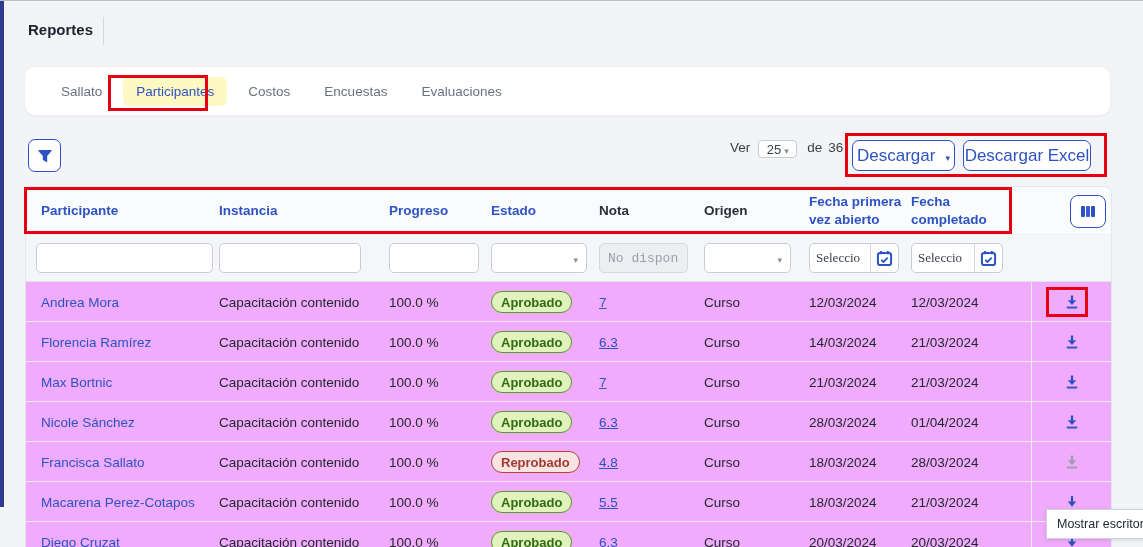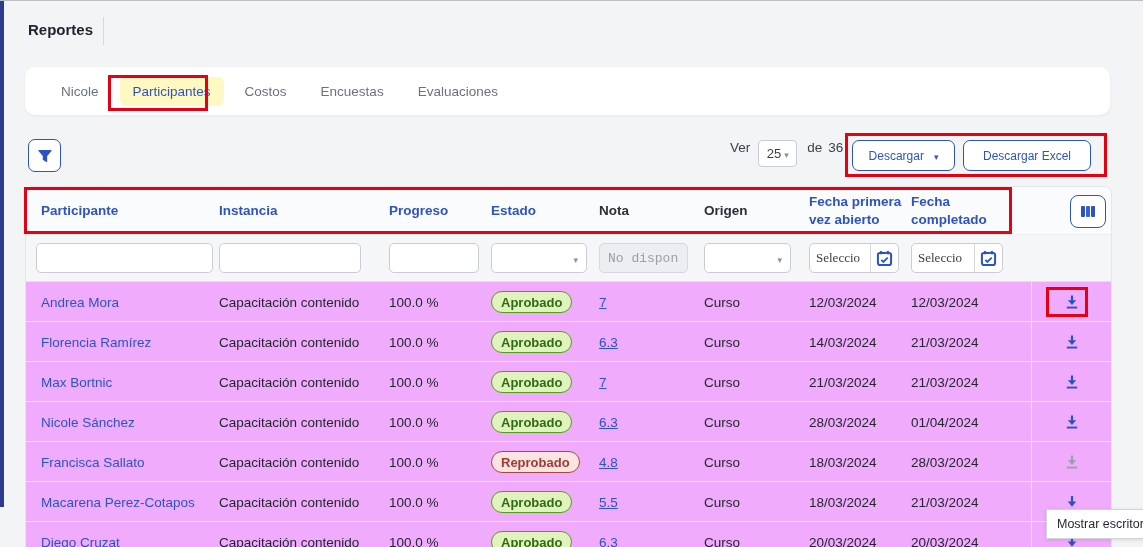--- a/index.html
+++ b/index.html
@@ -24,27 +24,27 @@
             border-radius:10px; box-shadow:0 1px 3px rgba(20,30,60,.06); display:flex; align-items:center;
             padding-left:23px; gap:8px; }
   .tab { font-size:13.5px; color:#6a7180; padding:7px 13px; border-radius:6px; cursor:pointer; }
   .tab.active { background:#fef9c3; color:#2d53c3; }
 
   
   .filter-btn { position:absolute; left:28px; top:138px; width:33px; height:33px; background:#fff;
                 border:1px solid #2d53c3; border-radius:7px; display:flex; align-items:center;
                 justify-content:center; cursor:pointer; }
   .toolbar-right { position:absolute; left:730px; top:139px; height:31px; display:flex; align-items:flex-start; font-size:13.5px; color:#3a3f47; }
-  .pagesize { margin-left:8px; width:39px; height:27px; border:1px solid #c8cdd5; border-radius:4px;
+  .pagesize { margin-left:8px; width:39px; height:18px; border:1px solid #c8cdd5; border-radius:4px;
               background:#fff; display:flex; align-items:center; justify-content:center; gap:3px;
               font-size:13px; color:#3a3f47; cursor:pointer; }
   .caret::after { content:"▾"; font-size:9px; color:#8a8f98; }
   .of-label { margin-left:10px; }
   .btn { height:31px; background:#fff; border:1px solid #2d53c3; border-radius:7px; color:#2d53c3;
-         font-size:12px; font-family:"Liberation Sans", sans-serif; display:flex; align-items:center;
+         font-size:17px; font-family:"Liberation Sans", sans-serif; display:flex; align-items:center;
          justify-content:center; gap:10px; cursor:pointer; }
   .btn-descargar { position:absolute; left:852px; top:139px; width:103px; }
   .btn-excel { position:absolute; left:963px; top:139px; width:128px; }
   .btn .caret::after { color:#2d53c3; }
 
   
   .table-card { position:absolute; left:25px; top:185px; width:1087px; height:362px; background:#fdfdfe;
                 border:1px solid #e3e6eb; border-bottom:none; border-radius:8px 8px 0 0; overflow:hidden; }
   .grid-row { display:grid; grid-template-columns:193px 170px 102px 108px 105px 105px 102px 120px auto; align-items:center; }
 
@@ -98,21 +98,21 @@
 </style>
 </head>
 <body>
 
 <div class="left-strip"></div>
 
 <div class="page-title">Reportes</div>
 <div class="title-divider"></div>
 
 <div class="tabbar">
-  <div class="tab">Nicole</div>
+  <div class="tab">Sallato</div>
   <div class="tab active">Participantes</div>
   <div class="tab">Costos</div>
   <div class="tab">Encuestas</div>
   <div class="tab">Evaluaciones</div>
 </div>
 
 <button class="filter-btn">
   <span style="display:flex;">
     <svg width="16" height="16" viewBox="0 0 16 16">
         <path d="M2 2.5h12L9.6 7.8v5.7l-3.2-2V7.8z" fill="#2d53c3" stroke="#2d53c3" stroke-width="1.2" stroke-linejoin="round"></path>

